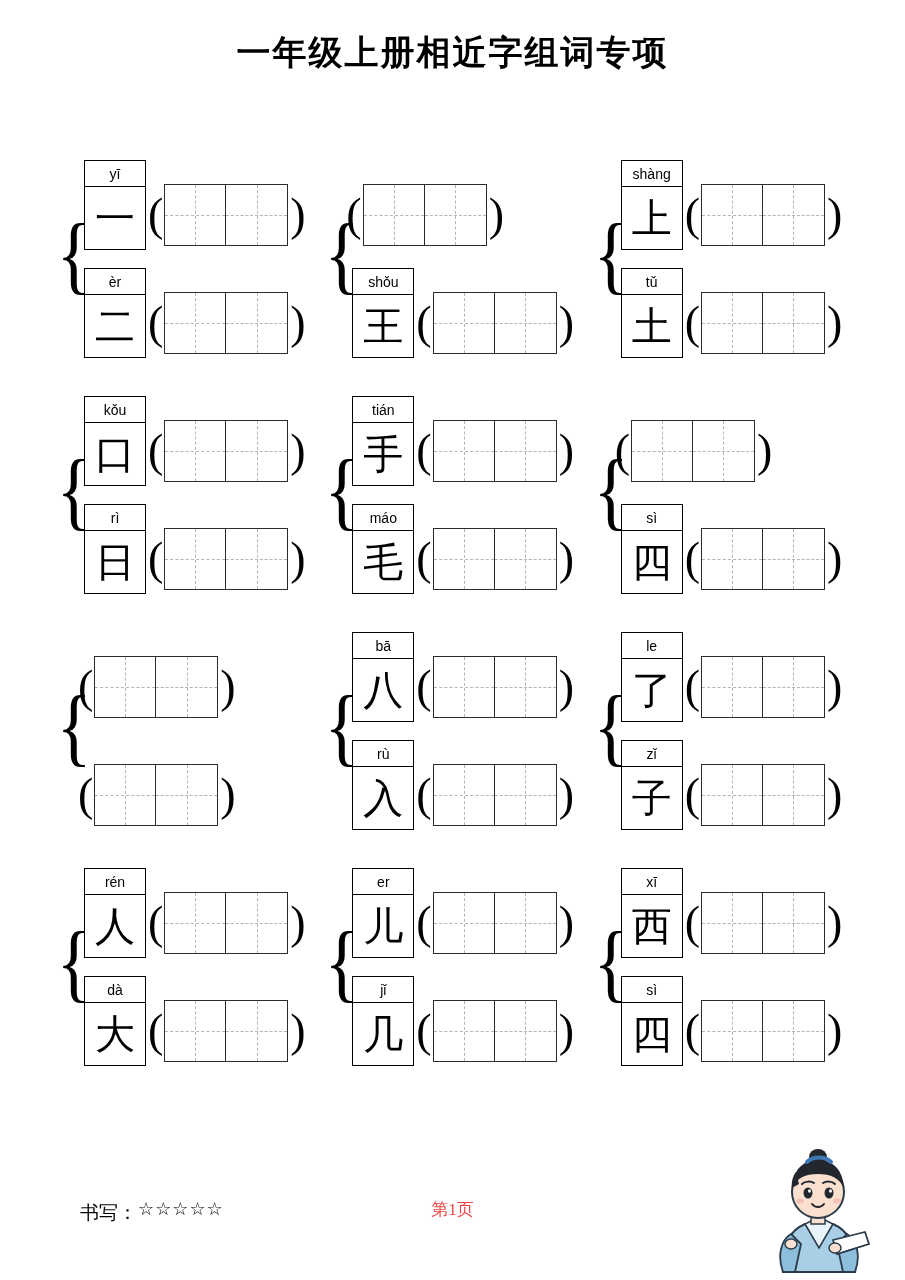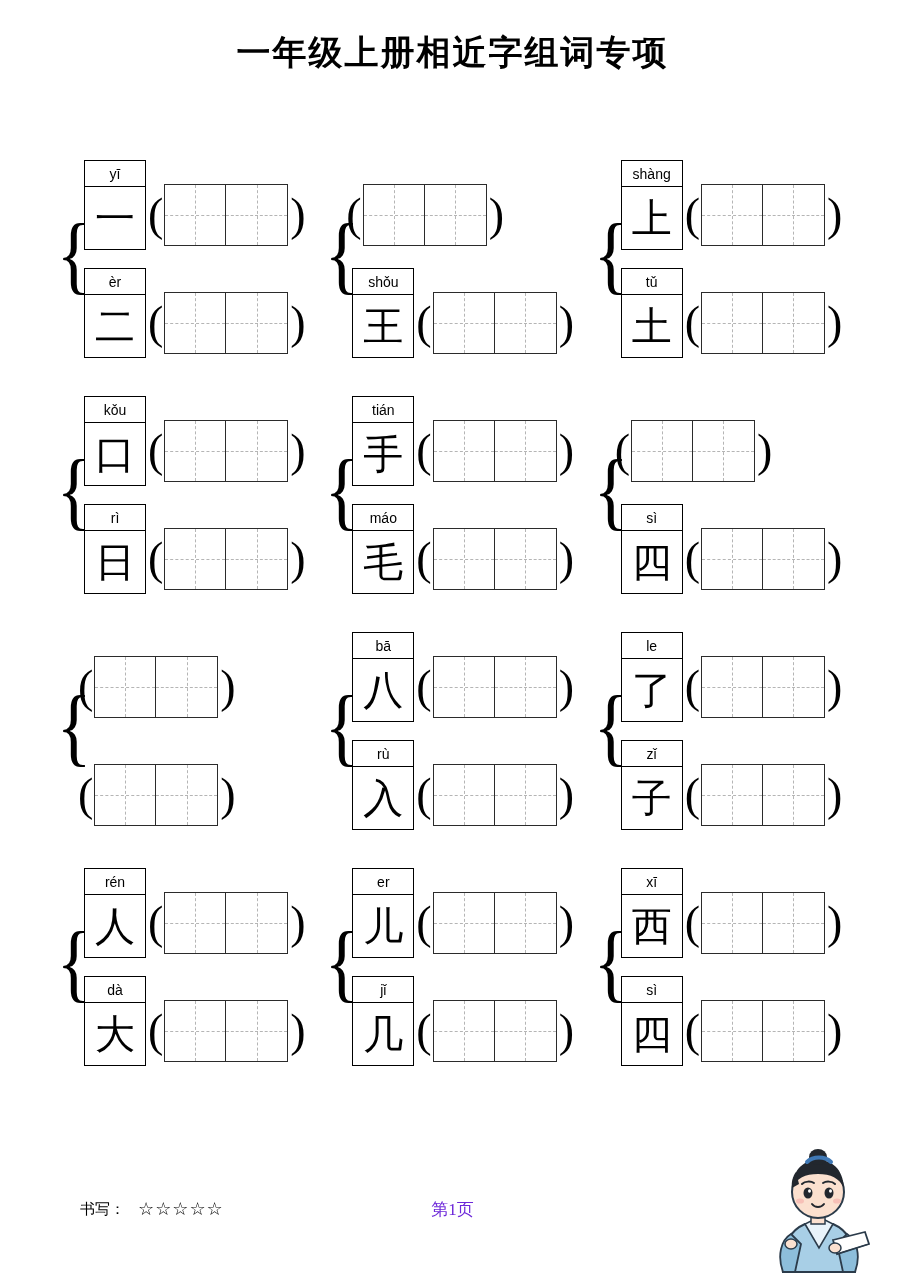--- a/index.html
+++ b/index.html
@@ -158,41 +158,41 @@
     position: absolute;
     left: 0;
     bottom: 48px;
     width: 905px;
     height: 40px;
   }
   .writing-label {
     position: absolute;
     left: 80px;
     top: 8px;
-    font-size: 15px;
+    font-size: 19px;
     font-family: "Liberation Serif", serif;
     color: #000;
   }
   .stars {
     position: absolute;
     left: 138px;
     top: 6px;
     font-size: 18px;
     letter-spacing: 1px;
     color: #000;
   }
   .page-number {
     position: absolute;
     left: 0;
     top: 6px;
     width: 905px;
     text-align: center;
     font-size: 17px;
     font-family: "Liberation Serif", serif;
-    color: #6d28d9;
+    color: #ef4444;
   }
 
   
   .mascot {
     position: absolute;
     right: 18px;
     bottom: 6px;
     width: 140px;
     height: 130px;
   }

